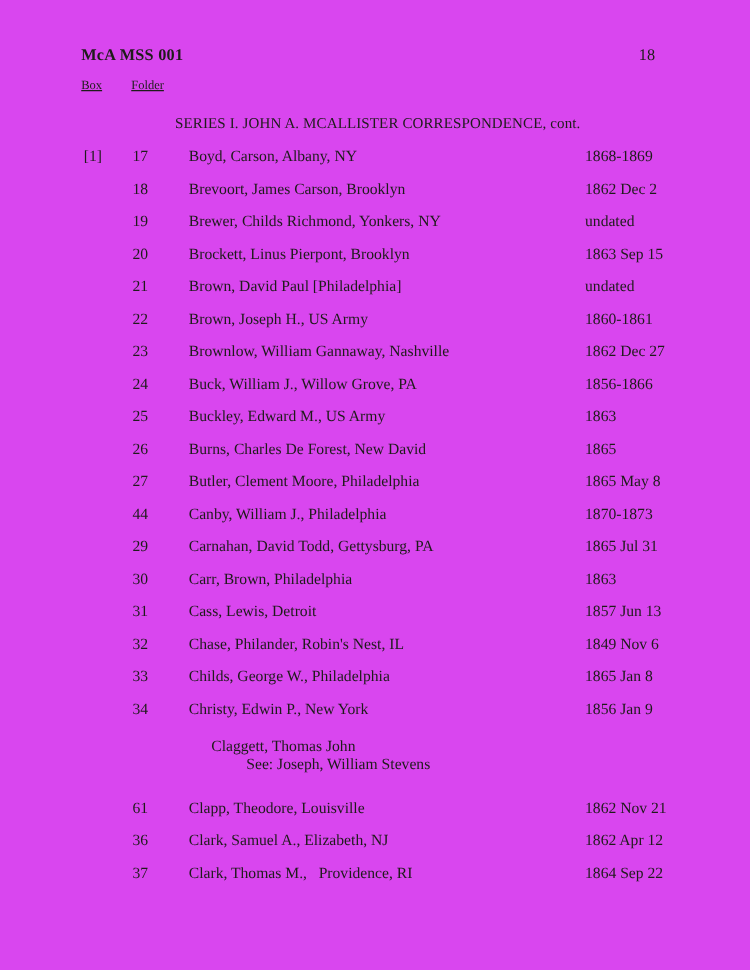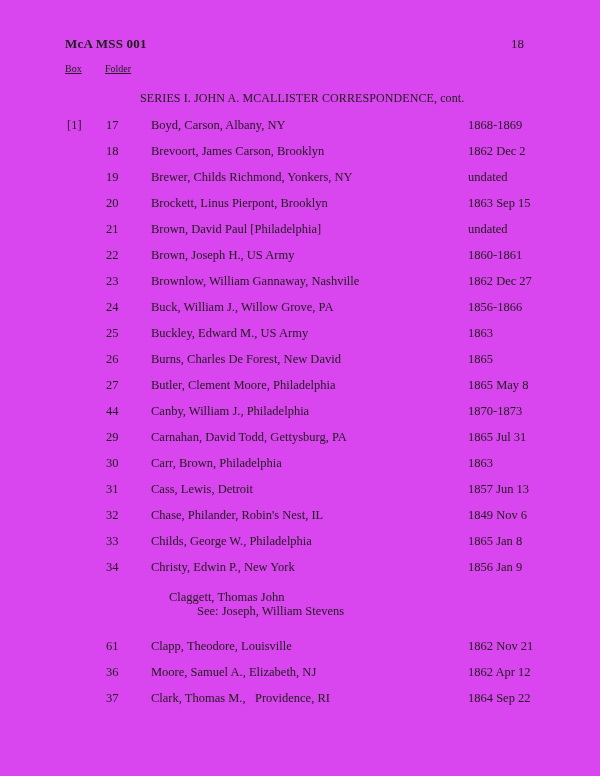--- a/index.html
+++ b/index.html
@@ -263,21 +263,21 @@
   <div class="row">
     <span class="c-box"></span>
     <span class="c-folder">61</span>
     <span class="c-name"><span class="name-main">Clapp, Theodore, Louisville</span></span>
     <span class="c-date">1862 Nov 21</span>
   </div>
 
   <div class="row">
     <span class="c-box"></span>
     <span class="c-folder">36</span>
-    <span class="c-name"><span class="name-main">Moore, Samuel A., Elizabeth, NJ</span></span>
+    <span class="c-name"><span class="name-main">Clark, Samuel A., Elizabeth, NJ</span></span>
     <span class="c-date">1862 Apr 12</span>
   </div>
 
   <div class="row">
     <span class="c-box"></span>
     <span class="c-folder">37</span>
     <span class="c-name"><span class="name-main">Clark, Thomas M.,   Providence, RI</span></span>
     <span class="c-date">1864 Sep 22</span>
   </div>
 </div>

